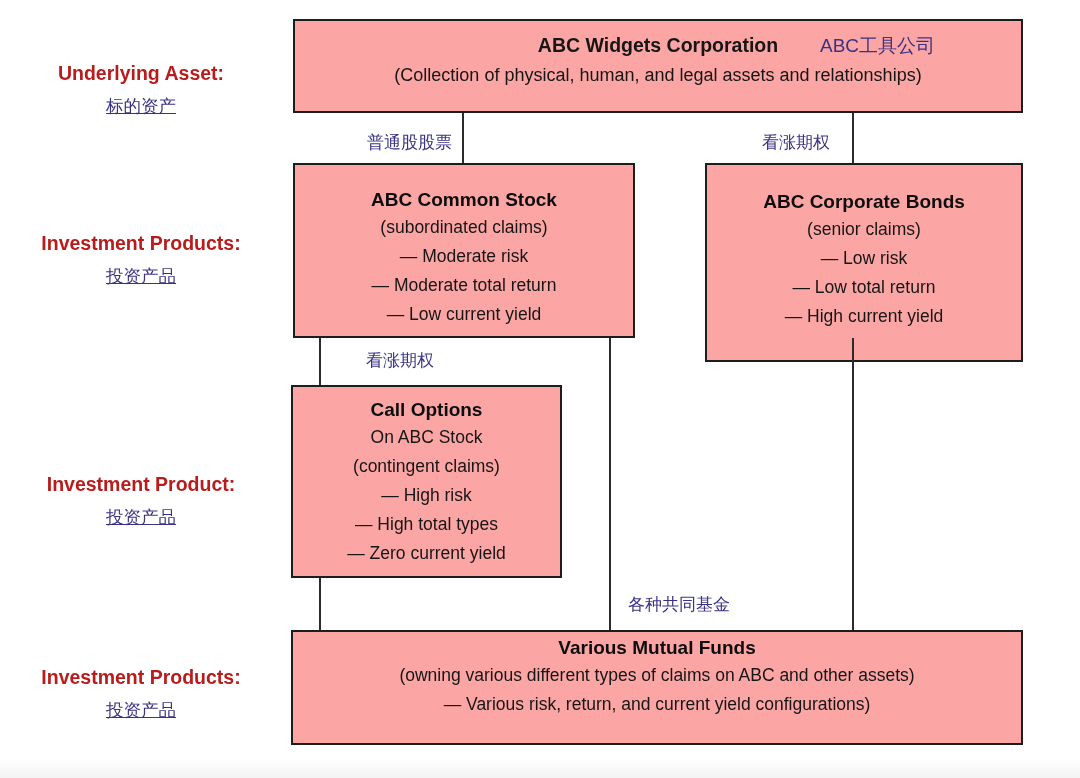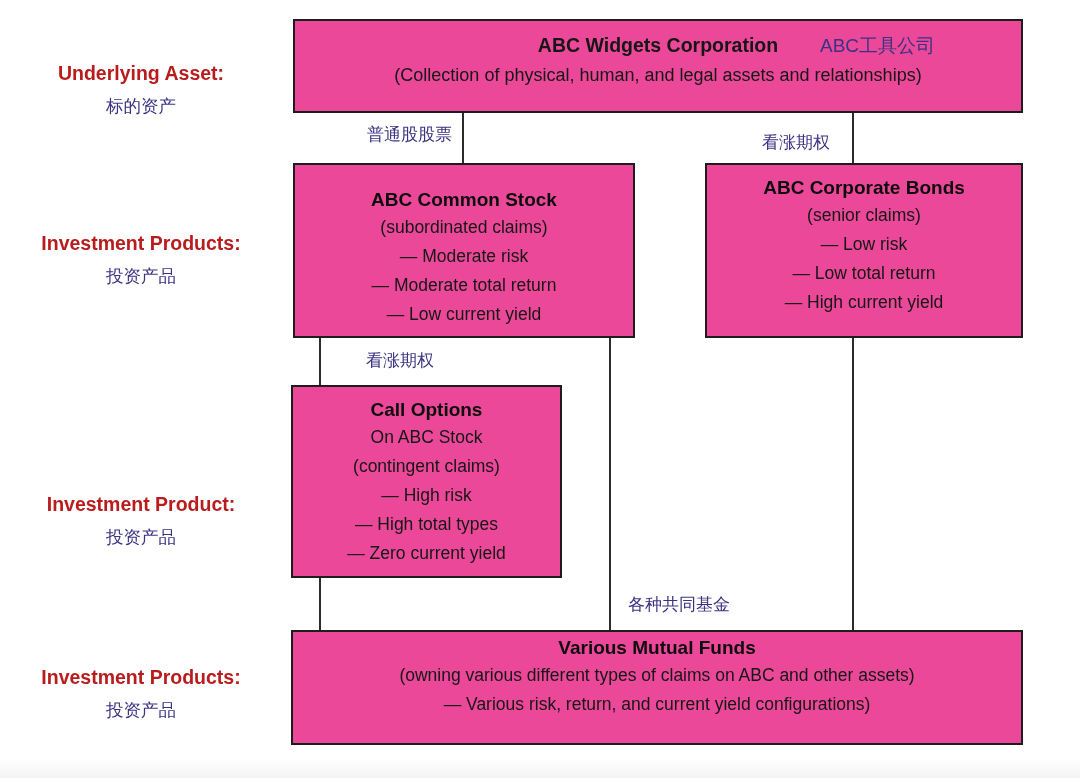--- a/index.html
+++ b/index.html
@@ -9,30 +9,30 @@
     height: 778px;
     background: #ffffff;
     font-family: "Liberation Sans", "DejaVu Sans", sans-serif;
     color: #161616;
     overflow: hidden;
   }
   .box {
     position: absolute;
     box-sizing: border-box;
     border: 2px solid #1d1d1d;
-    background: #ec4899;
+    background: #fca5a5;
     text-align: center;
   }
   .box-title { font-weight: bold; font-size: 19px; line-height: 26px; color: #0d0d0d; }
   .box-line  { font-size: 17.5px; line-height: 29px; color: #161616; }
   .zh { color: #3a3282; }
   .vline { position: absolute; width: 2px; background: #2b2b2b; }
   .row-label { position: absolute; text-align: center; }
   .row-label .en { font-weight: bold; font-size: 19.5px; color: #b91c1c; }
-  .row-label .cn { font-size: 17.5px; margin-top: 9px; }
+  .row-label .cn { font-size: 17.5px; margin-top: 9px; text-decoration: underline; }
   .conn-label { position: absolute; font-size: 17px; line-height: 22px; }
   
   .corp-title-row { position: relative; margin-top: 11px; height: 27px; }
   .corp-title-en { font-weight: bold; font-size: 19.5px; line-height: 27px; }
   .corp-title-zh {
     position: absolute; left: calc(50% + 162px); top: 0;
     font-size: 19px; line-height: 27px; white-space: nowrap;
   }
   .corp-subtitle { font-size: 18px; line-height: 28px; margin-top: 2px; }
   .bottom-strip {
@@ -49,53 +49,53 @@
   <div class="row-label" style="left:15px; top:62px; width:252px;">
     <div class="en">Underlying Asset:</div>
     <div class="cn zh">标的资产</div>
   </div>
 
   <div class="row-label" style="left:15px; top:232px; width:252px;">
     <div class="en">Investment Products:</div>
     <div class="cn zh">投资产品</div>
   </div>
 
-  <div class="row-label" style="left:15px; top:473px; width:252px;margin-top:20px;">
+  <div class="row-label" style="left:15px; top:473px; width:252px;">
     <div class="en">Investment Product:</div>
     <div class="cn zh">投资产品</div>
   </div>
 
   <div class="row-label" style="left:15px; top:666px; width:252px;">
     <div class="en">Investment Products:</div>
     <div class="cn zh">投资产品</div>
   </div>
 
   <div class="box" style="left:293px; top:19px; width:730px; height:94px;">
     <div class="corp-title-row">
       <span class="corp-title-en">ABC Widgets Corporation</span>
       <span class="corp-title-zh zh">ABC工具公司</span>
     </div>
     <div class="corp-subtitle">(Collection of physical, human, and legal assets and relationships)</div>
   </div>
 
   <div class="vline" style="left:462px; top:113px; height:50px;"></div>
   <div class="vline" style="left:852px; top:113px; height:50px;"></div>
 
-  <div class="conn-label zh align-right" style="left:297px; top:124px; width:155px;">普通股股票</div>
+  <div class="conn-label zh align-right" style="left:297px; top:132px; width:155px;">普通股股票</div>
   <div class="conn-label zh align-right" style="left:690px; top:132px; width:140px;">看涨期权</div>
 
   <div class="box" style="left:293px; top:163px; width:342px; height:175px; padding-top:22px;">
     <div class="box-title">ABC Common Stock</div>
     <div class="box-line">(subordinated claims)</div>
     <div class="box-line">— Moderate risk</div>
     <div class="box-line">— Moderate total return</div>
     <div class="box-line">— Low current yield</div>
   </div>
 
-  <div class="box" style="left:705px; top:163px; width:318px; height:175px; padding-top:10px;">
+  <div class="box" style="left:705px; top:163px; width:318px; height:199px; padding-top:24px;">
     <div class="box-title">ABC Corporate Bonds</div>
     <div class="box-line">(senior claims)</div>
     <div class="box-line">— Low risk</div>
     <div class="box-line">— Low total return</div>
     <div class="box-line">— High current yield</div>
   </div>
 
   <div class="vline" style="left:319px; top:338px; height:47px;"></div>
   <div class="conn-label zh" style="left:366px; top:350px; width:120px;">看涨期权</div>
 

